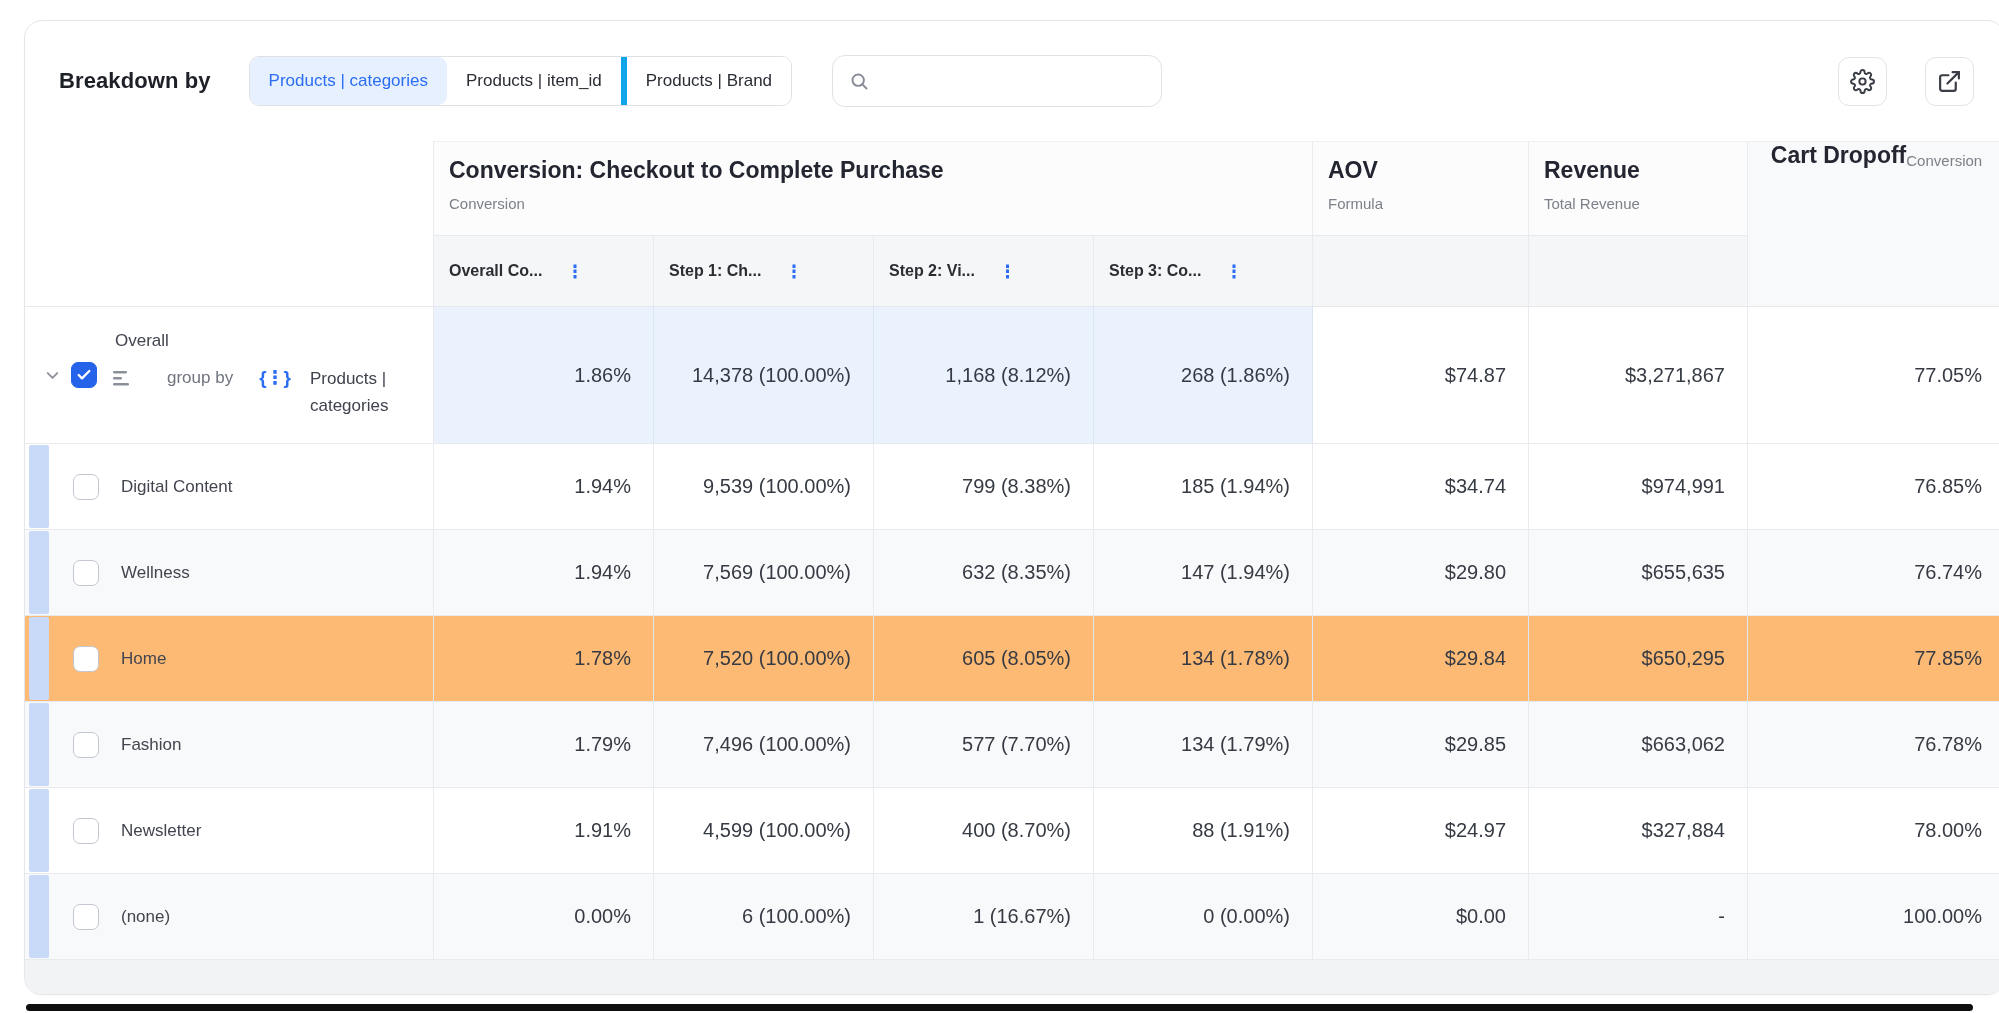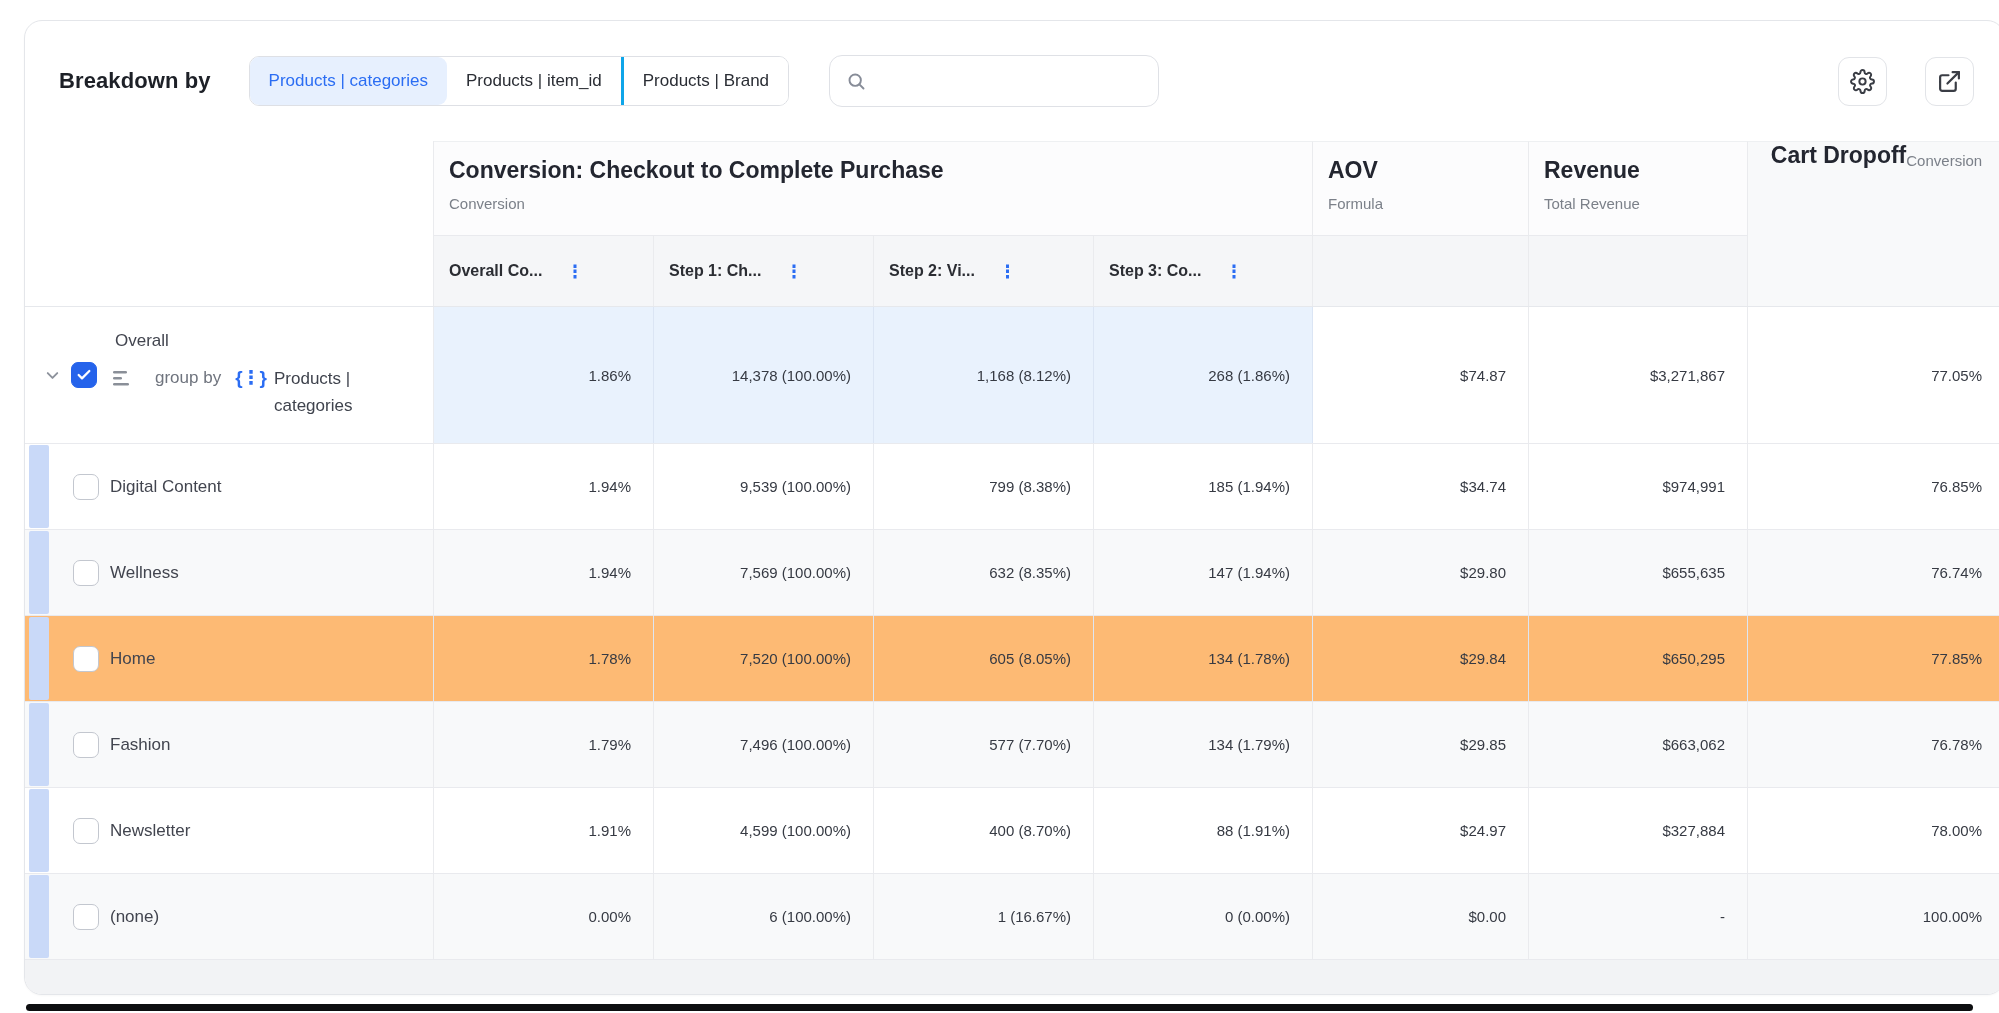--- a/index.html
+++ b/index.html
@@ -12,21 +12,21 @@
     background:#fff; border:1px solid #e4e6ea; border-radius:18px; overflow:hidden;
     box-shadow: 0 1px 2px rgba(20,22,26,.03); }
 
   
   .card-header { height:120px; display:flex; align-items:center; padding:0 30px 0 34px; }
   .bd-title { font-size:22px; font-weight:600; color:#1d2027; letter-spacing:.1px; }
   .tab-group { margin-left:38px; display:flex; align-items:stretch; border:1px solid #dee0e5;
     border-radius:10px; background:#fff; overflow:hidden; height:50px; }
   .tab { display:flex; align-items:center; padding:0 19px; font-size:17px; color:#2a2d34;
     cursor:pointer; white-space:nowrap; background:#fff; }
-  .tab + .tab { border-left:3px solid #0ea5e9; }
+  .tab + .tab { border-left:6px solid #0ea5e9; }
   .tab.active { background:#e7f0fe; color:#2b6df3; border-radius:9px; border-left:none; }
   .tab.active + .tab { border-left:none;align-items:center; }
   .search-box { margin-left:40px; width:330px; height:52px; border:1px solid #dfe1e6;
     border-radius:13px; display:flex; align-items:center; padding:0 14px 0 16px; background:#fff; }
   .search-box input { border:none; outline:none; flex:1; font-size:17px; margin-left:10px;
     font-family:inherit; color:#33363d; background:transparent; }
   .hdr-actions { margin-left:auto; display:flex; gap:38px; }
   .icon-btn { width:49px; height:49px; border:1px solid #e2e4e8; border-radius:11px; background:#fff;
     display:flex; align-items:center; justify-content:center; cursor:pointer; color:#3a3d45; }
 
@@ -53,47 +53,47 @@
     letter-spacing:0; transform:scaleY(1.1); }
   .subcell.empty { padding:0; }
   .sc1{grid-column:2}.sc2{grid-column:3}.sc3{grid-column:4}.sc4{grid-column:5}
   .sce1{grid-column:6}.sce2{grid-column:7}
 
   
   .trow { position:relative; border-bottom:1px solid #e9eaee; }
   .trow.h-overall { height:137px; }
   .trow.h-std { height:86px; }
   .cell { display:flex; align-items:center; justify-content:flex-end; padding-right:22px;
-    font-size:15px; color:#363a43; border-right:1px solid #eaebee; }
+    font-size:20px; color:#363a43; border-right:1px solid #eaebee; }
   .cell:last-child { border-right:none; }
   .label-cell { display:flex; align-items:center; border-right:1px solid #eaebee;
     position:relative; font-size:17px; color:#42454f; justify-content:flex-start; padding-right:0; }
   .row-white { background:#ffffff; }
   .row-gray  { background:#f8f9fa; }
   .row-blue  { background:#fdba74; }
   .row-blue .cell, .row-blue .label-cell { border-right-color:#dde6f3; }
   .conv-blue { background:#e9f2fd; border-right-color:#dbe5f4 !important; }
 
   .strip { position:absolute; left:4px; top:1px; bottom:1px; width:20px; background:#c9d9f8;
     border-radius:2px; }
-  .cat-label { padding-left:48px; gap:11px; }
+  .cat-label { padding-left:48px; gap:22px; }
   .cat-label .row-name { color:#42454f; }
 
   
   .cbx { width:26px; height:26px; border:1.5px solid #c3c7cf; border-radius:7px; background:#fff;
     flex:0 0 auto; cursor:pointer; display:flex; align-items:center; justify-content:center; }
   .cbx.checked { background:#2563eb; border-color:#2563eb; }
 
   
   .ov-label { padding-left:16px; gap:0; }
   .ov-chevron { width:22px; display:flex; align-items:center; justify-content:center;
     color:#8d929c; cursor:pointer; margin-right:8px; }
   .ov-content { margin-left:16px; display:flex; flex-direction:column; gap:14px; }
   .ov-name { font-size:17px; color:#42454f; margin-left:2px; }
-  .groupby-line { display:flex; align-items:flex-start; gap:0; }
+  .groupby-line { display:flex; align-items:flex-start; gap:12px; }
   .lines-icon { margin-top:6px; color:#8a8f98; flex:0 0 auto; }
   .gb-text { margin-left:21px; font-size:17px; color:#6f747e; margin-top:3px; white-space:nowrap; }
   .braces-icon { margin-left:14px; color:#2b6df3; font-weight:700; font-size:19px; margin-top:1px;
     letter-spacing:-1px; }
   .gb-value { margin-left:8px; font-size:17px; color:#3f434d; width:122px; line-height:1.6; }
 
   
   .tfoot { height:37px; background:#f2f3f5; }
 
   .bottom-bar { position:absolute; left:26px; right:26px; bottom:2px; height:7px;

